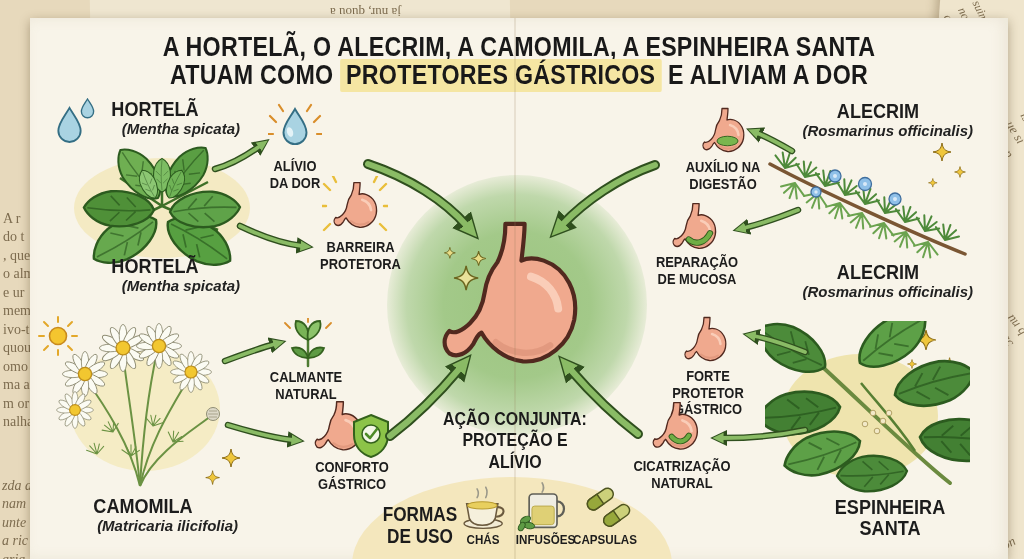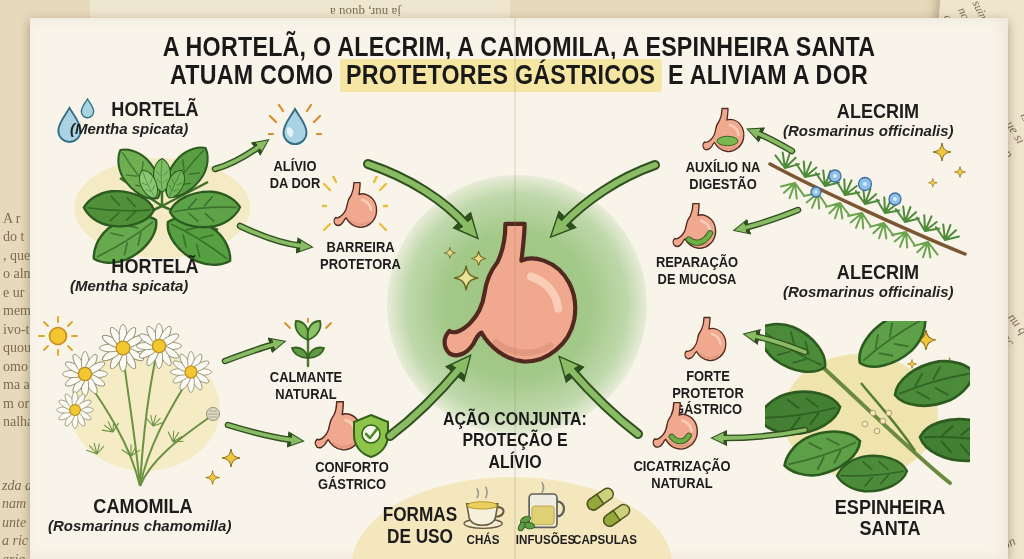--- a/index.html
+++ b/index.html
@@ -22,21 +22,21 @@
     background:rgba(150,125,85,.16);z-index:40;}
 
   .abs{position:absolute;}
   .cx{transform:scaleX(.86);transform-origin:center top;}
 
   
   .main-title{left:0;top:15px;width:100%;text-align:center;color:#191919;
     font-weight:bold;font-size:27px;line-height:1.04;letter-spacing:.3px;}
   .hl{background:#F5E6A3;padding:1px 7px 2px;border-radius:2px;}
   .herb-name{font-weight:bold;font-size:21px;color:#1C1C1C;text-align:center;line-height:1;}
-  .herb-latin{font-weight:bold;font-style:italic;font-size:15px;color:#222;text-align:left;line-height:1;}
+  .herb-latin{font-weight:bold;font-style:italic;font-size:15px;color:#222;text-align:right;line-height:1;}
   .lbl{font-weight:bold;font-size:15px;color:#1C1C1C;text-align:center;line-height:1.1;}
   .center-lbl{font-weight:bold;font-size:18.5px;color:#1A1A1A;text-align:center;line-height:1.15;}
   .use-lbl{font-weight:bold;font-size:13.5px;color:#1C1C1C;text-align:center;line-height:1;}
   .formas-lbl{font-weight:bold;font-size:20px;color:#1C1C1C;text-align:center;line-height:1;}
 
   
   .glow{left:357px;top:157px;width:260px;height:260px;border-radius:50%;
     background:radial-gradient(circle,#9BC47F 0%,#A3C989 40%,#BFD8AB 60%,rgba(236,238,222,0) 75%);}
 
   .use-ellipse{left:322px;top:459px;width:320px;height:175px;border-radius:50%;
@@ -372,21 +372,21 @@
       <g transform="translate(178,100)">
         <circle r="6.5" fill="#DDD9C8" stroke="#8F8D74" stroke-width="1"></circle>
         <path d="M-4,-3 L4,-3 M-5,0 L5,0 M-4,3 L4,3" stroke="#A9A48C" stroke-width="1"></path>
       </g>
     </svg>
     <svg class="abs" style="left:175px;top:430px;" width="46" height="46" viewBox="0 0 46 46">
       <use href="#sparkle" transform="translate(16,0) scale(0.5)" fill="#EFC63C" stroke="#8A6A14" stroke-width="2"></use>
       <use href="#sparkle" transform="translate(0,22) scale(0.38)" fill="#EFC63C" stroke="#8A6A14" stroke-width="2.2"></use>
     </svg>
     <div class="abs herb-name cx" style="left:28px;top:477px;width:170px;">CAMOMILA</div>
-    <div class="abs herb-latin" style="left:18px;top:500px;width:190px;">(Rosmarinus chamomilla)</div>
+    <div class="abs herb-latin" style="left:18px;top:500px;width:190px;">(Matricaria ilicifolia)</div>
 
     <svg class="abs" style="left:254px;top:300px;" width="48" height="50" viewBox="0 0 48 50">
       <g stroke="#D98E2B" stroke-width="1.8" stroke-linecap="round">
         <path d="M6,10 L1,5 M42,10 L47,5 M24,4 L24,-1"></path>
       </g>
       <path d="M24,48 L24,20" stroke="#4E7B32" stroke-width="2.5" stroke-linecap="round"></path>
       <path d="M24,22 C14,18 10,10 12,3 C20,3 26,10 24,22 Z" fill="#79B356" stroke="#35621F" stroke-width="1.8"></path>
       <path d="M24,22 C34,18 38,10 36,3 C28,3 22,10 24,22 Z" fill="#8CC36A" stroke="#35621F" stroke-width="1.8"></path>
       <path d="M24,40 C16,40 10,36 8,30 C16,28 22,32 24,40 Z" fill="#5E9B44" stroke="#35621F" stroke-width="1.8"></path>
       <path d="M24,40 C32,40 38,36 40,30 C32,28 26,32 24,40 Z" fill="#5E9B44" stroke="#35621F" stroke-width="1.8"></path>

